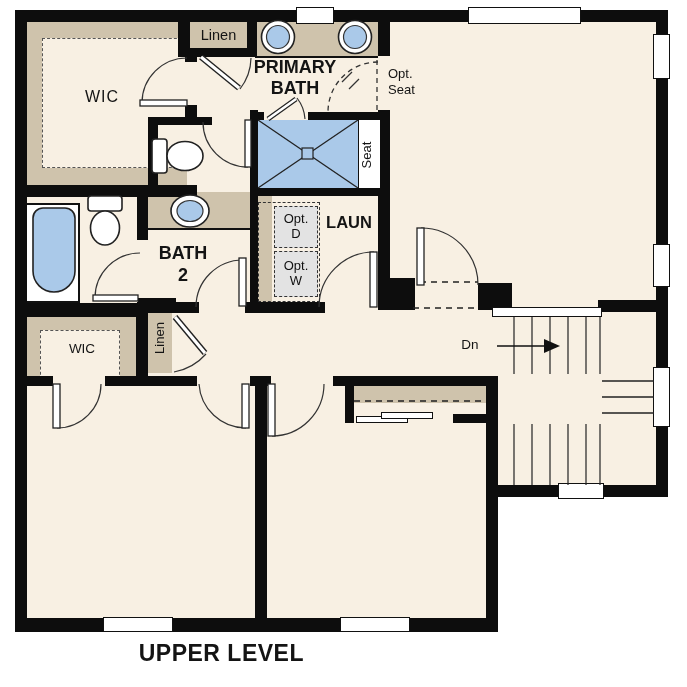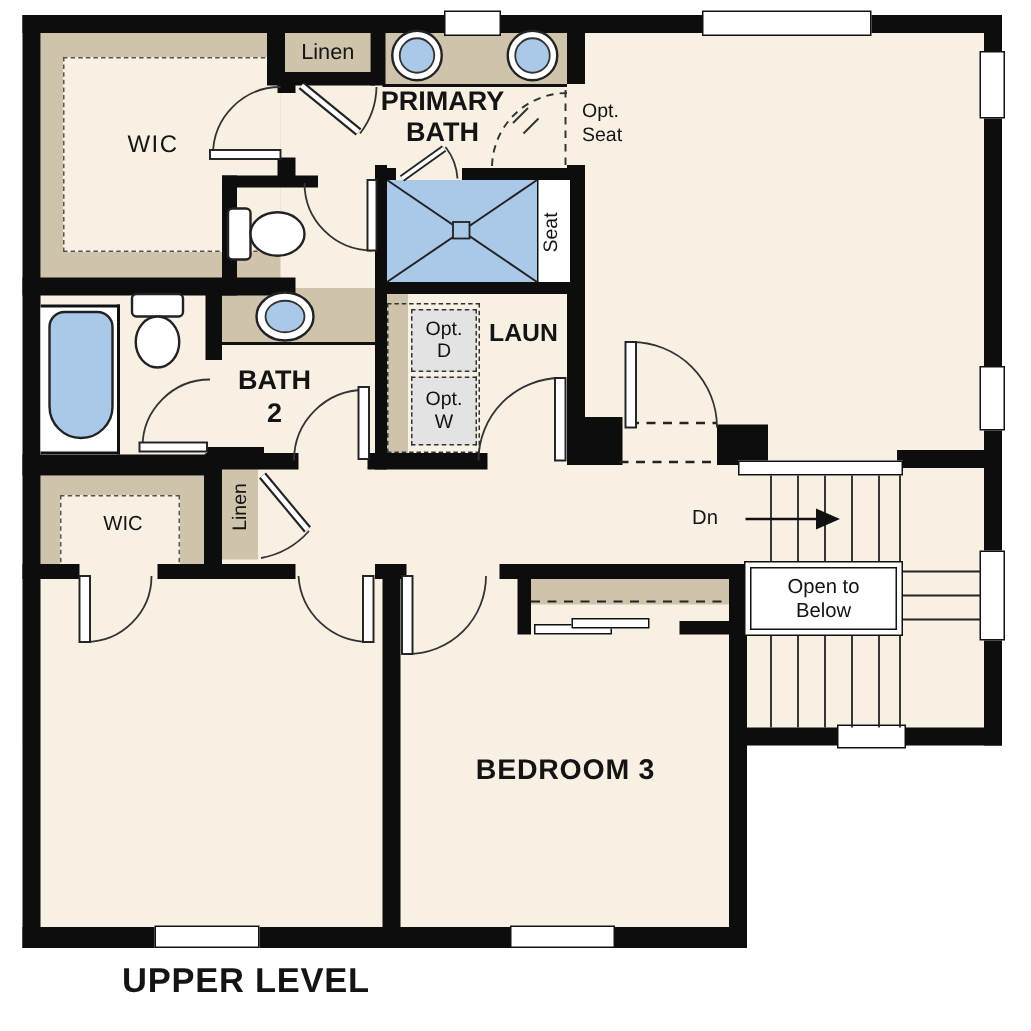--- a/index.html
+++ b/index.html
@@ -99,25 +99,20 @@
 
   <div class="dashedbox" style="left:258px;top:202px;width:62px;height:100px;"></div>
   <div class="graybox" style="left:274px;top:206px;width:44px;height:42px;">
     <div><span>Opt.</span><br><span>D</span></div>
   </div>
   <div class="graybox" style="left:274px;top:251px;width:44px;height:46px;">
     <div><span>Opt.</span><br><span>W</span></div>
   </div>
 
   <div class="whitebox" style="left:492px;top:307px;width:110px;height:10px;"></div>
-  <div class="whitebox" style="left:496px;top:374px;width:106px;height:50px;">
-    <div style="position:absolute;left:3px;top:3px;right:3px;bottom:3px;border:1px solid #111;display:flex;align-items:center;justify-content:center;text-align:center;font-size:13.5px;line-height:1.2;color:#111;">
-      <span style="display:inline-block;width:72px;">Open to Below</span>
-    </div>
-  </div>
   <div class="whitebox" style="left:356px;top:416px;width:52px;height:7px;border-width:1.2px;"></div>
   <div class="whitebox" style="left:381px;top:412px;width:52px;height:7px;border-width:1.2px;"></div>
 
   <div class="win" style="left:296px;top:7px;width:38px;height:17px;"></div>
   <div class="win" style="left:468px;top:7px;width:113px;height:17px;"></div>
   <div class="win" style="left:653px;top:34px;width:17px;height:45px;"></div>
   <div class="win" style="left:653px;top:244px;width:17px;height:43px;"></div>
   <div class="win" style="left:653px;top:367px;width:17px;height:60px;"></div>
   <div class="win" style="left:558px;top:483px;width:46px;height:16px;"></div>
   <div class="win" style="left:103px;top:617px;width:70px;height:15px;"></div>
@@ -237,16 +232,15 @@
   <div class="lbl bold" style="left:247px;top:57px;width:96px;font-size:18px;line-height:1.15;"><span>PRIMARY BATH</span></div>
   <div class="lbl" style="left:388px;top:66px;width:50px;font-size:13px;line-height:1.25;text-align:left;">
     <span>Opt.</span><br><span>Seat</span>
   </div>
   <div class="lbl" style="left:338px;top:146px;width:60px;height:18px;font-size:13px;transform:rotate(-90deg);"><span>Seat</span></div>
   <div class="lbl bold" style="left:320px;top:213px;width:58px;font-size:16.5px;"><span>LAUN</span></div>
   <div class="lbl bold" style="left:152px;top:243px;width:62px;font-size:18px;line-height:1.2;"><span>BATH 2</span></div>
   <div class="lbl" style="left:50px;top:341px;width:64px;font-size:13.5px;"><span>WIC</span></div>
   <div class="lbl" style="left:128px;top:330px;width:64px;height:16px;font-size:13px;transform:rotate(-90deg);"><span>Linen</span></div>
   <div class="lbl" style="left:455px;top:337px;width:30px;font-size:13.5px;"><span>Dn</span></div>
-  <div class="lbl bold" style="left:288px;top:503px;width:178px;font-size:19px;letter-spacing:0.5px;"><span>BEDROOM 3</span></div>
-  <div class="lbl bold" style="left:24px;top:640px;width:280px;font-size:23px;text-align:center;letter-spacing:0.5px;"><span>UPPER LEVEL</span></div>
+  <div class="lbl bold" style="left:24px;top:640px;width:280px;font-size:23px;text-align:right;letter-spacing:0.5px;"><span>UPPER LEVEL</span></div>
 
 </div>
 
 </body></html>

